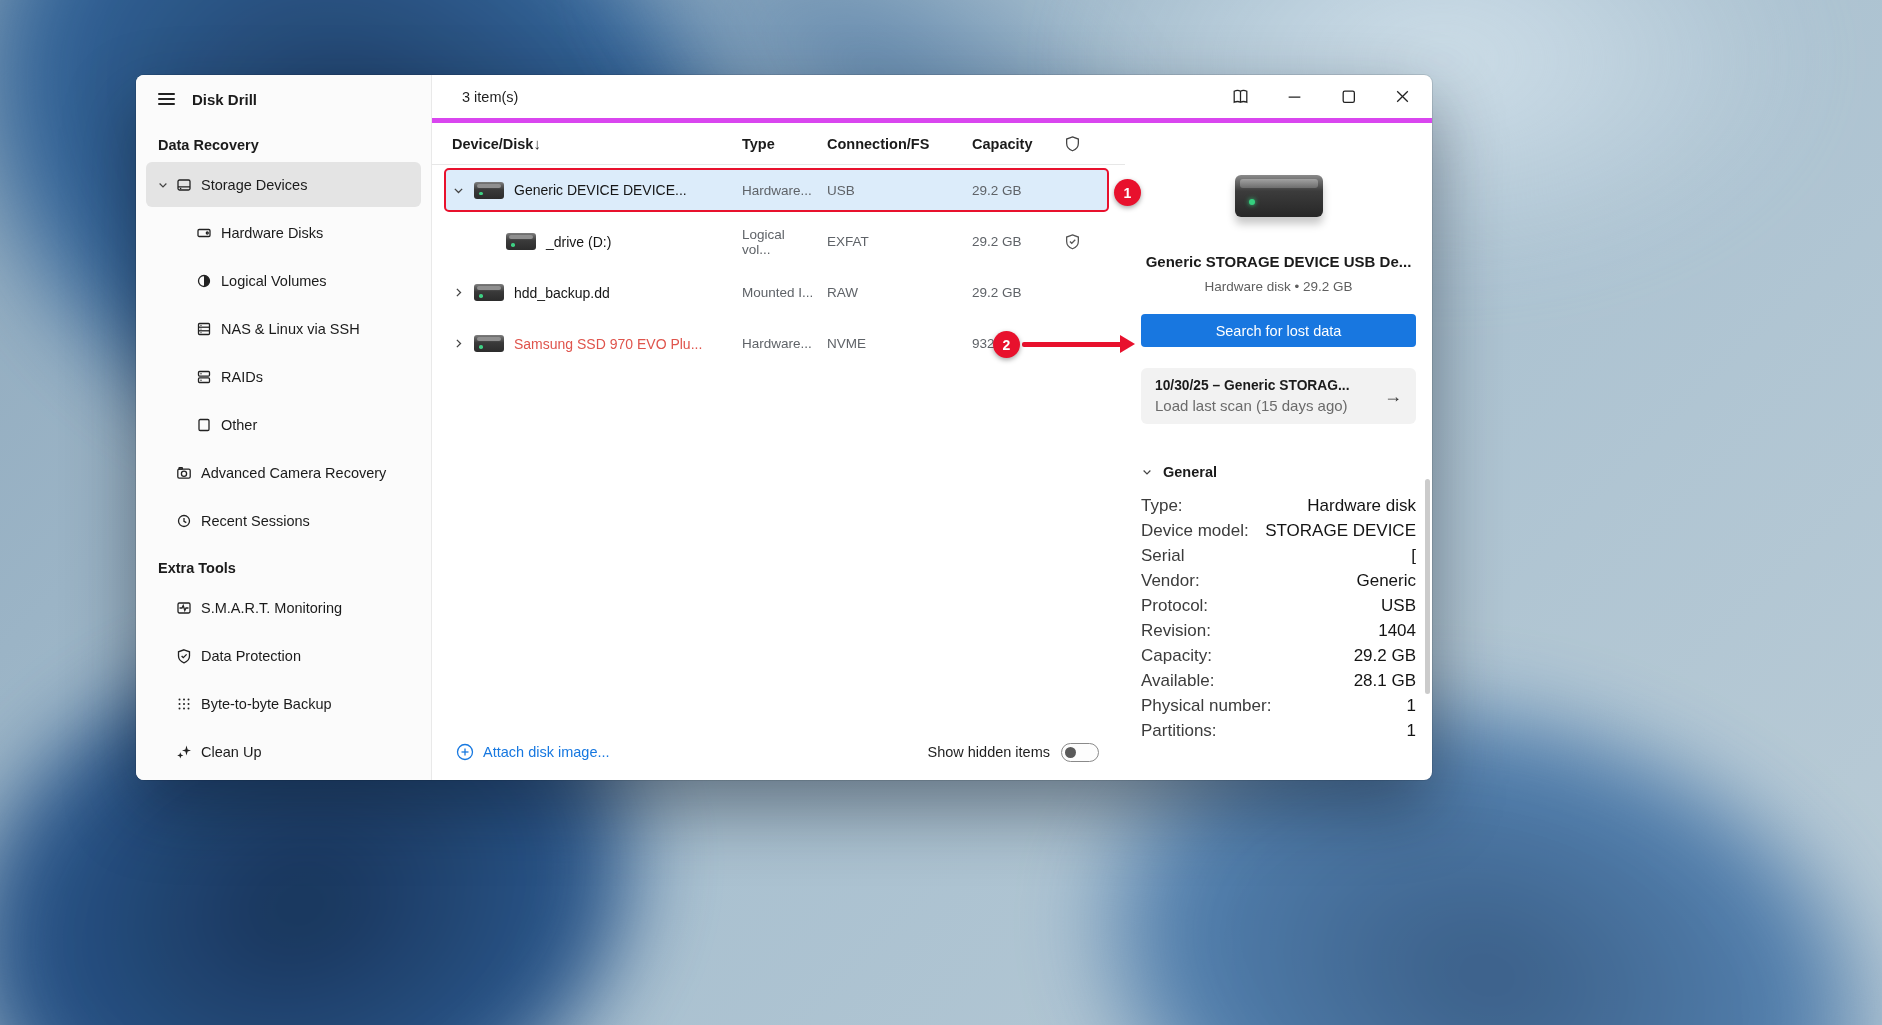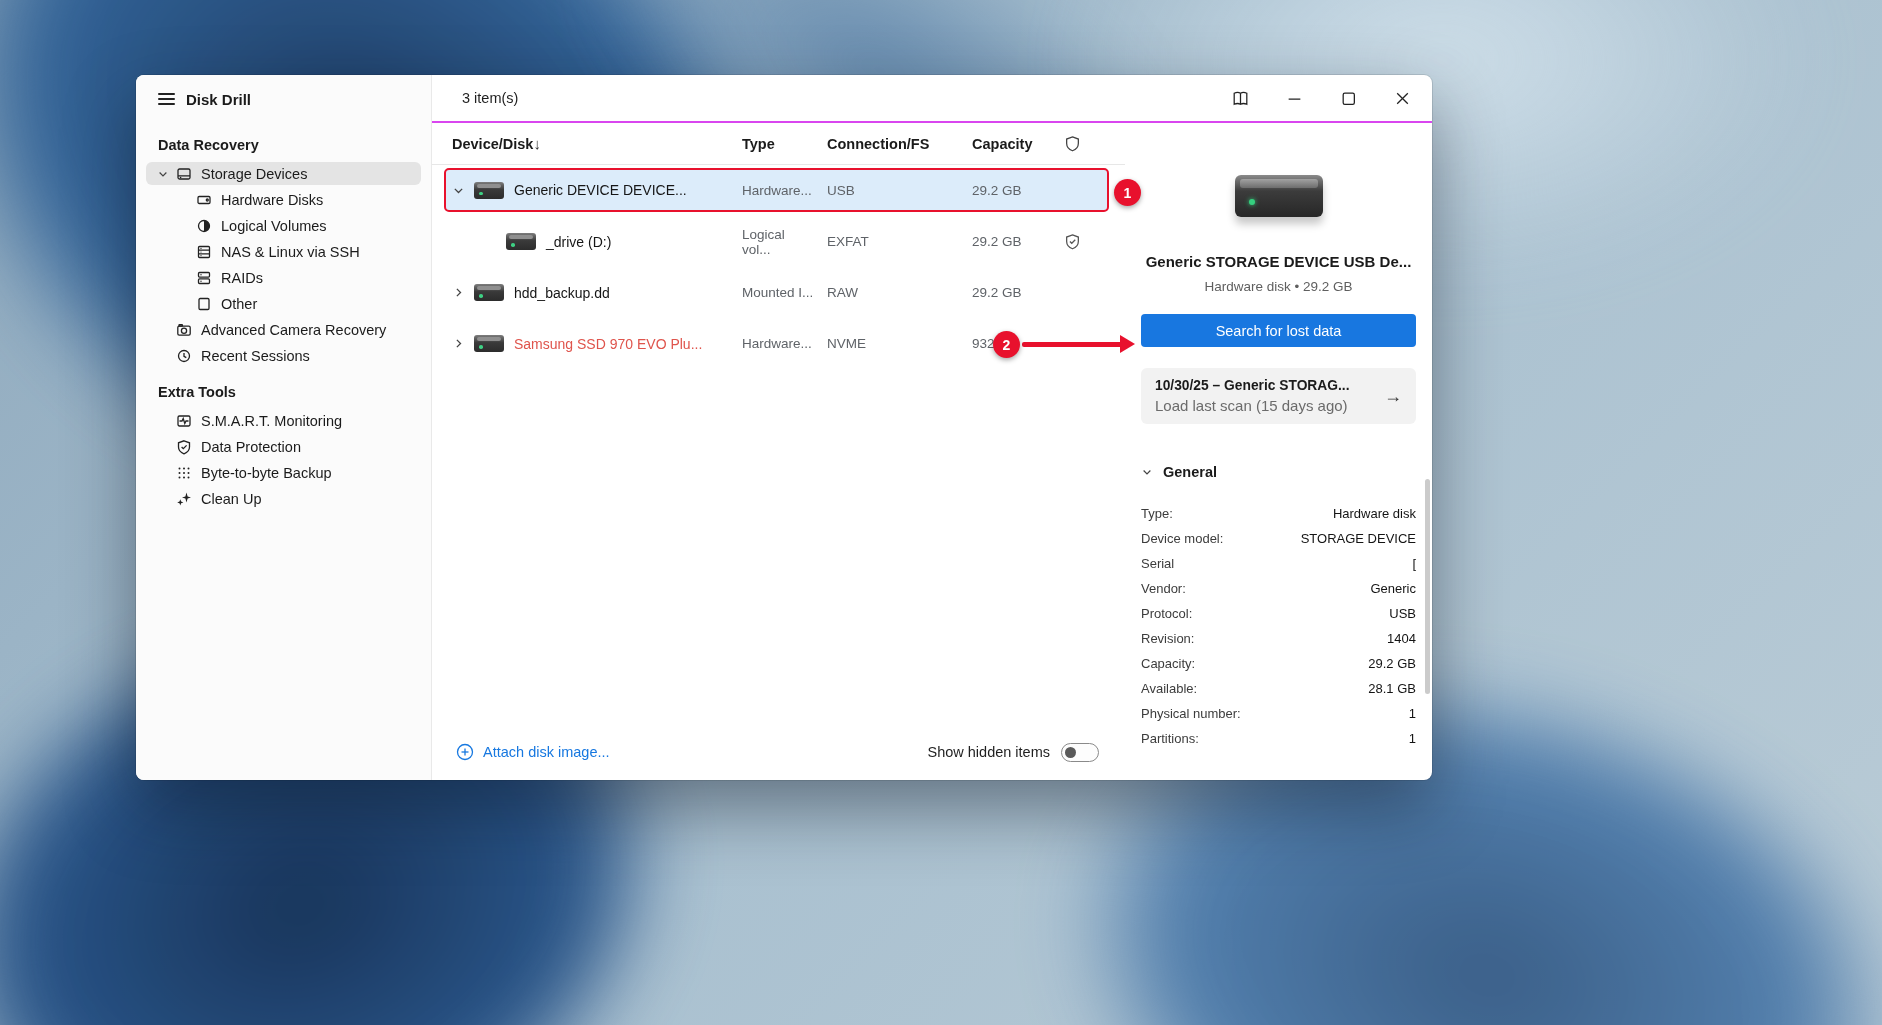--- a/index.html
+++ b/index.html
@@ -21,37 +21,37 @@
   .swirl.s5 { left:430px; top:-140px; width:900px; height:420px; transform:rotate(24deg);
     background:radial-gradient(closest-side,#2e5f94 0%,rgba(46,95,148,0) 72%); opacity:.55; }
 
   
   .window { position:absolute; left:136px; top:75px; width:1296px; height:705px;
     background:#fff; border-radius:8px; display:flex; overflow:hidden; z-index:5;
     box-shadow:0 28px 70px rgba(10,20,35,.45), 0 0 0 1px rgba(0,0,0,.10); }
 
   
   .sidebar { width:296px; flex-shrink:0; background:#fbfbfb; border-right:1px solid #e9e9e9; padding:0 10px; }
-  .sb-top { display:flex; align-items:center; gap:11px; height:48px; padding-left:12px; }
+  .sb-top { display:flex; align-items:center; gap:17px; height:48px; padding-left:12px; }
   .menu-ico { width:17px; display:flex; flex-direction:column; gap:3.5px; cursor:pointer; }
   .menu-ico i { display:block; height:1.6px; background:#222; border-radius:1px; }
   .app-title { font-weight:bold; font-size:15px; }
   .sb-header { font-weight:bold; font-size:14.5px; padding:14px 12px 9px; }
-  .sb-item { display:flex; align-items:center; height:23px; margin-bottom:3px; border-radius:6px;
+  .sb-item { display:flex; align-items:center; height:45px; margin-bottom:3px; border-radius:6px;
     padding-left:11px; font-size:14.5px; cursor:pointer; color:#1b1b1b; }
   .sb-item.selected { background:#e4e4e4; }
   .sb-item.nochev { padding-left:30px; }
   .sb-item.indent { padding-left:50px; }
   .sb-item .chev { width:13px; margin-right:6px; display:flex; align-items:center; }
   .sb-item .icon { width:16px; height:16px; margin-right:9px; display:flex; align-items:center; justify-content:center; color:#222; flex-shrink:0; }
   .sb-item svg { display:block; }
 
   
   .right-region { flex:1; display:flex; flex-direction:column; min-width:0; }
-  .titlebar { height:48px; display:flex; align-items:center; padding:0 18px 0 30px; border-bottom:2px solid #d946ef; }
+  .titlebar { height:48px; display:flex; align-items:center; padding:0 18px 0 30px; border-bottom:5px solid #d946ef; }
   .items-count { font-size:14.5px; color:#1f1f1f; }
   .win-controls { margin-left:auto; display:flex; align-items:center; gap:30px; }
   .wc-btn { width:24px; height:24px; display:flex; align-items:center; justify-content:center; cursor:pointer; color:#222; }
 
   .content-row { flex:1; display:flex; min-height:0; }
 
   
   .table-area { flex:1; min-width:0; position:relative; display:flex; flex-direction:column; }
   .t-head { display:flex; align-items:center; height:42px; border-bottom:1px solid #e7e7e7; font-weight:bold; font-size:14.5px; }
   .cell { display:flex; align-items:center; }
@@ -98,21 +98,21 @@
   .d-sub { margin-top:9px; text-align:center; color:#5f5f5f; font-size:13.5px; }
   .search-btn { margin-top:20px; width:100%; height:33px; background:#1877e0; color:#fff; border:none;
     border-radius:4px; font-size:14.5px; font-family:"Liberation Sans", sans-serif; cursor:pointer; }
   .scan-card { margin-top:21px; background:#f2f2f2; border-radius:6px; padding:10px 14px; display:flex;
     align-items:center; justify-content:space-between; cursor:pointer; }
   .scan-title { font-weight:bold; font-size:13.8px; white-space:nowrap; overflow:hidden; }
   .scan-sub { margin-top:4px; color:#6b6b6b; font-size:15px; }
   .scan-arrow { font-size:18px; color:#333; margin-left:8px; }
   .gen-head { margin-top:40px; display:flex; align-items:center; gap:10px; font-weight:bold; font-size:14.5px; cursor:pointer; }
   .props { margin-top:16px; }
-  .prop-row { display:flex; justify-content:space-between; align-items:flex-end; height:25px; font-size:13px; }
+  .prop-row { display:flex; justify-content:space-between; align-items:flex-start; height:25px; font-size:17px; }
   .prop-key { color:#3c3c3c; }
   .prop-val { color:#141414; text-align:right; }
   .scroll-thumb { position:absolute; right:2px; top:356px; width:5px; height:215px; background:#cbcbcb; border-radius:3px; }
 
   
   .ann-circle { position:absolute; width:27px; height:27px; border-radius:50%; background:#e8112d; color:#fff;
     font-weight:bold; font-size:14px; display:flex; align-items:center; justify-content:center; z-index:20;
     box-shadow:0 2px 5px rgba(0,0,0,.35); }
   .ann-1 { left:978px; top:104px; }
   .ann-2 { left:857px; top:256px; }

